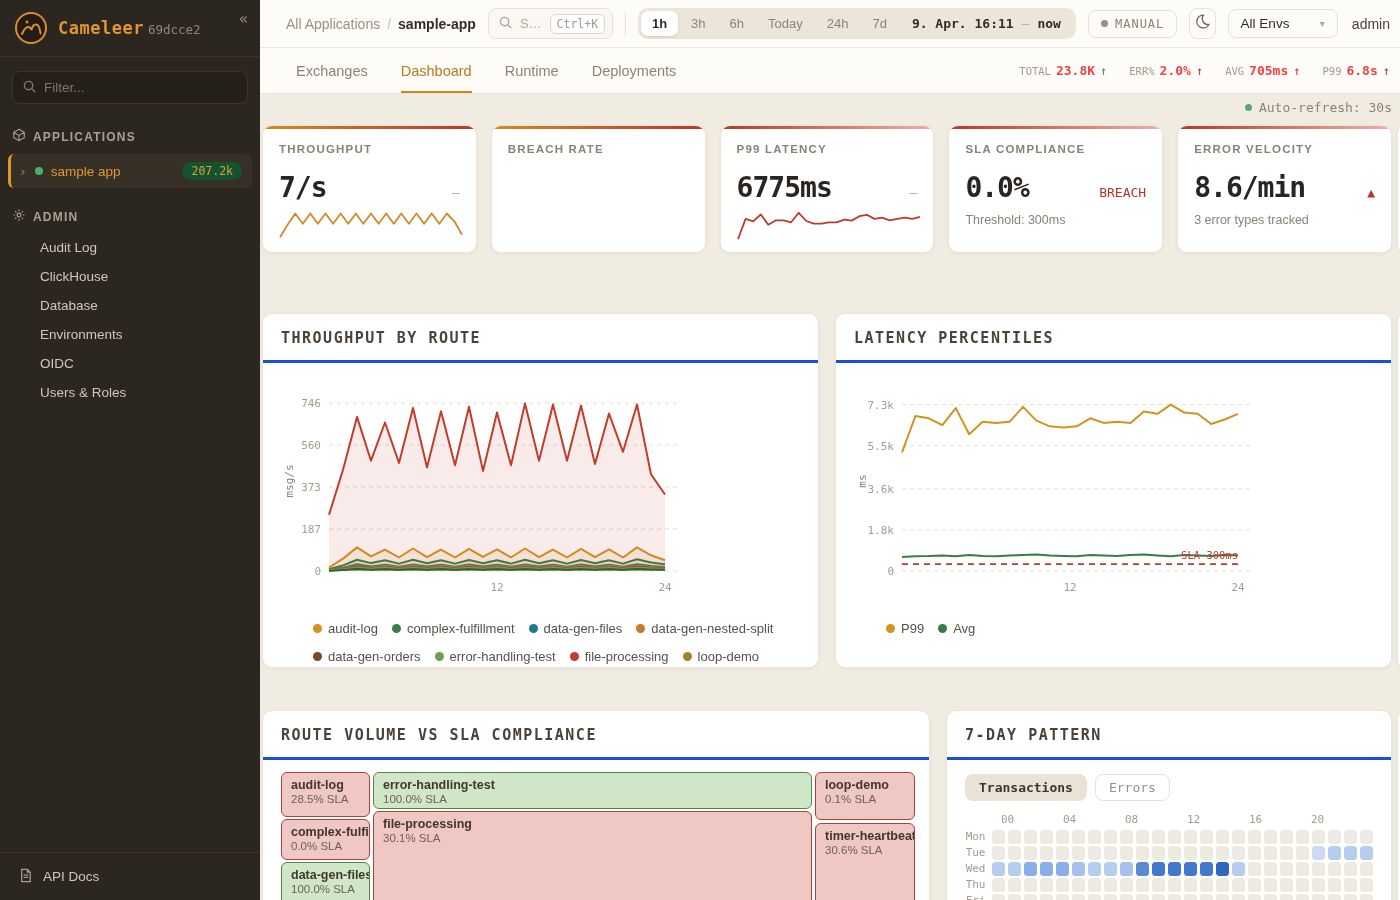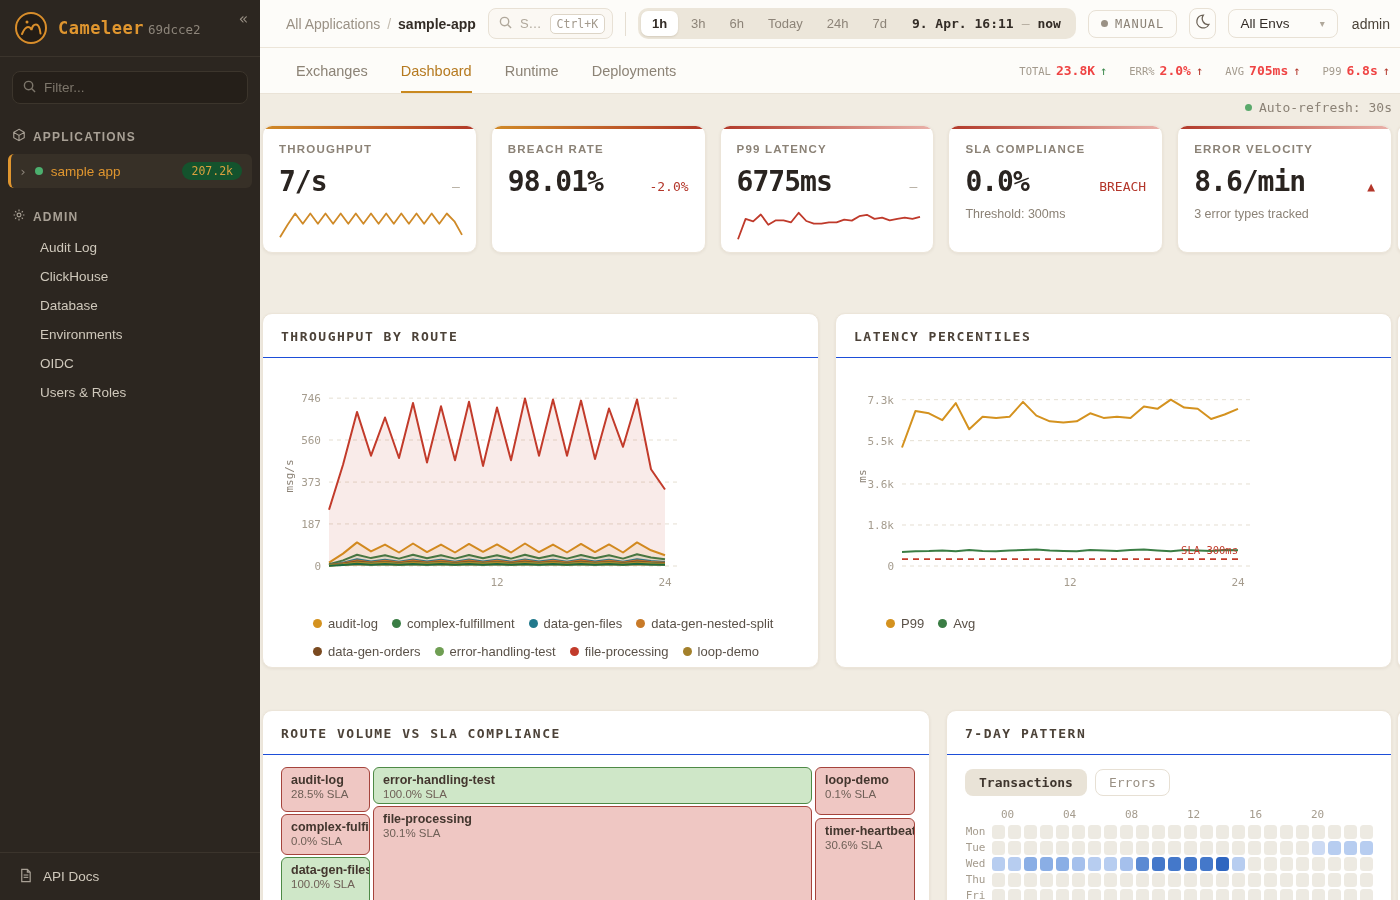--- a/index.html
+++ b/index.html
@@ -71,31 +71,31 @@
 
   .row { position:relative; }
   .sliver { position:absolute; top:0; bottom:0; left:calc(100% + 5px); width:8px; background:#fff; border:1px solid #ece5d9; border-right:none; border-radius:8px 0 0 8px; box-shadow:0 1px 3px rgba(90,70,40,.08); }
 
   .cards { display:flex; gap:14px; margin-top:10px; height:128px; }
   .card { flex:1; position:relative; background:#fff; border:1px solid #ece5d9; border-radius:10px; box-shadow:0 1px 3px rgba(90,70,40,.08); padding:17px 16px 10px; overflow:hidden; }
   .card-top { position:absolute; top:0; left:0; right:0; height:3px; }
   .card-top.orange { background:linear-gradient(90deg,#d08a27,#b23a2a); }
   .card-top.red { background:linear-gradient(90deg,#b23a2a,#e9b1a9); }
   .card-title { font-size:11.5px; font-weight:bold; letter-spacing:1.2px; color:#8b8276; }
-  .card-valrow { display:flex; align-items:baseline; justify-content:space-between; margin-top:10px;text-align:center; }
+  .card-valrow { display:flex; align-items:baseline; justify-content:space-between; margin-top:16px;text-align:center; }
   .card-value { font-family:"DejaVu Sans Mono",monospace; font-weight:bold; font-size:28px; color:#2a2420; letter-spacing:-1px; }
   .card-side { font-family:"DejaVu Sans Mono",monospace; font-size:13px; }
   .card-side.gray { color:#b0a89b; } .card-side.red { color:#b3362a; }
   .card-sub { font-size:12.5px; color:#8b8276; margin-top:9px; }
   .card-spark { position:absolute; left:16px; right:16px; bottom:10px; height:40px; }
 
   .chartsrow { display:flex; gap:16px; margin-top:60px; height:355px; }
   .panel { background:#fff; border:1px solid #ece5d9; border-radius:10px; box-shadow:0 1px 3px rgba(90,70,40,.08); overflow:hidden; }
   .panel.half { flex:1; min-width:0; }
-  .panel-h { padding:15px 18px 13px; border-bottom:1px solid #1d4ed8; font-family:"DejaVu Sans Mono",monospace; font-weight:bold; font-size:13px; letter-spacing:1.5px; color:#4c4238; }
+  .panel-h { padding:15px 18px 13px; border-bottom:3px solid #1d4ed8; font-family:"DejaVu Sans Mono",monospace; font-weight:bold; font-size:15px; letter-spacing:1.5px; color:#4c4238; }
   .panel-b { padding:12px 18px; }
   .legend { display:flex; flex-wrap:wrap; column-gap:14px; row-gap:13px; width:520px; margin:6px 0 0 32px; }
   .leg-item { display:flex; align-items:center; gap:6px; font-size:13px; color:#5a5148; cursor:pointer; white-space:nowrap; }
   .leg-dot { width:9px; height:9px; border-radius:50%; flex:none; }
 
   .bottomrow { display:flex; gap:16px; margin-top:42px; height:320px; }
   .panel.treemapP { width:668px; min-width:668px; }
   .panel.patternP { flex:1; min-width:0; }
   .tm-wrap { position:relative; height:260px; }
   .tm-block { position:absolute; border-radius:6px; border:1.5px solid; padding:5px 9px; overflow:hidden; cursor:pointer; }
@@ -298,24 +298,20 @@
             <span class="card-value">7/s</span>
             <span class="card-side gray">–</span>
           </div>
           <svg class="card-spark" width="184" height="40">
             <polyline points="1.0,35.3 8.6,22.7 16.2,11.5 23.8,21.7 31.3,11.5 38.9,21.7 46.5,11.5 54.1,21.7 61.7,11.5 69.3,21.7 76.8,11.5 84.4,21.7 92.0,11.5 99.6,21.7 107.2,11.5 114.8,21.7 122.3,11.5 129.9,21.7 137.5,11.5 145.1,21.7 152.7,11.5 160.3,21.7 167.8,11.5 175.4,19.3 183.0,32.9" fill="none" stroke="#cf8a28" stroke-width="1.8" stroke-linejoin="round"></polyline>
           </svg>
         </div>
         <div class="card">
           <div class="card-top orange"></div>
           <div class="card-title">BREACH RATE</div>
-          <div class="card-valrow">
-            <span class="card-value">98.01%</span>
-            <span class="card-side red">-2.0%</span>
-          </div>
         </div>
         <div class="card">
           <div class="card-top red"></div>
           <div class="card-title">P99 LATENCY</div>
           <div class="card-valrow">
             <span class="card-value">6775ms</span>
             <span class="card-side gray">–</span>
           </div>
           <svg class="card-spark" width="184" height="40">
             <polyline points="1.0,37.3 8.6,16.9 16.2,19.3 23.8,12.5 31.3,22.7 38.9,18.3 46.5,18.3 54.1,20.3 61.7,10.8 69.3,19.0 76.8,21.7 84.4,21.7 92.0,20.3 99.6,20.3 107.2,17.6 114.8,18.6 122.3,14.2 129.9,12.8 137.5,16.9 145.1,15.6 152.7,18.3 160.3,16.9 167.8,15.6 175.4,16.9 183.0,14.9" fill="none" stroke="#bf3a2b" stroke-width="1.8" stroke-linejoin="round"></polyline>

